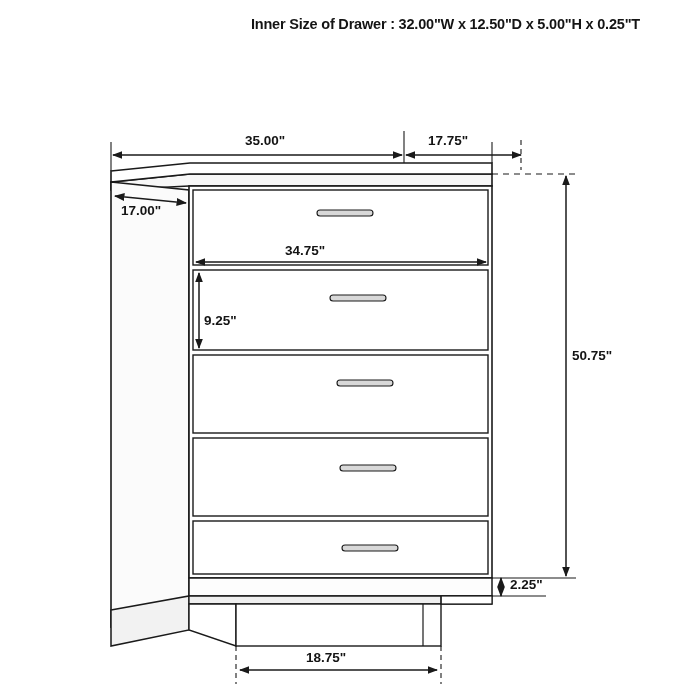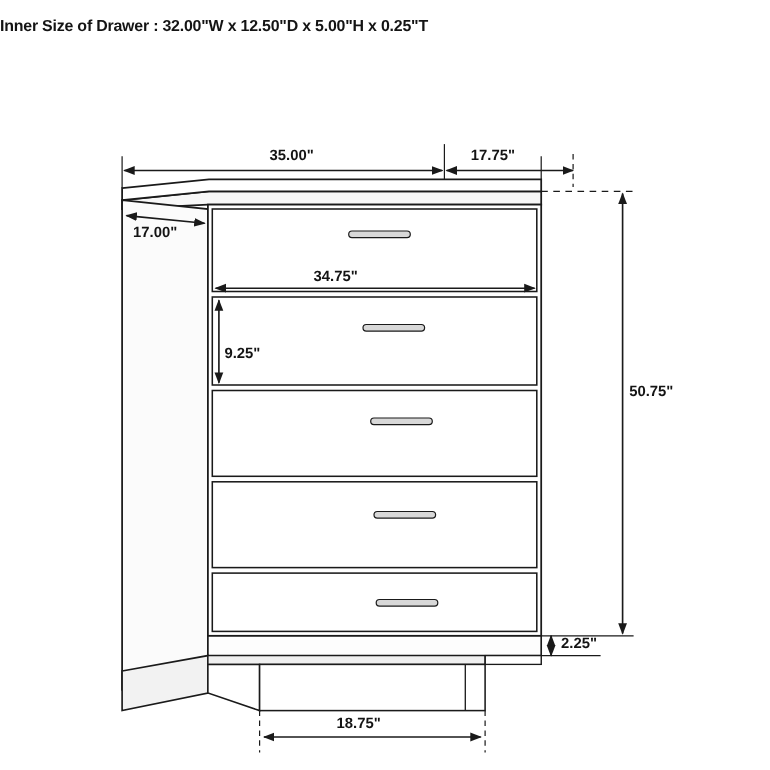--- a/index.html
+++ b/index.html
@@ -20,21 +20,21 @@
     left: 0;
     top: 0;
     width: 700px;
     height: 700px;
   }
   #title {
     position: absolute;
     left: 0;
     top: 16px;
     width: 640px;
-    text-align: left;
+    text-align: right;
     font-size: 14.5px;
     font-weight: bold;
     letter-spacing: -0.2px;
     color: #141414;
   }
   svg#drawing {
     position: absolute;
     left: 0;
     top: 0;
     width: 700px;

